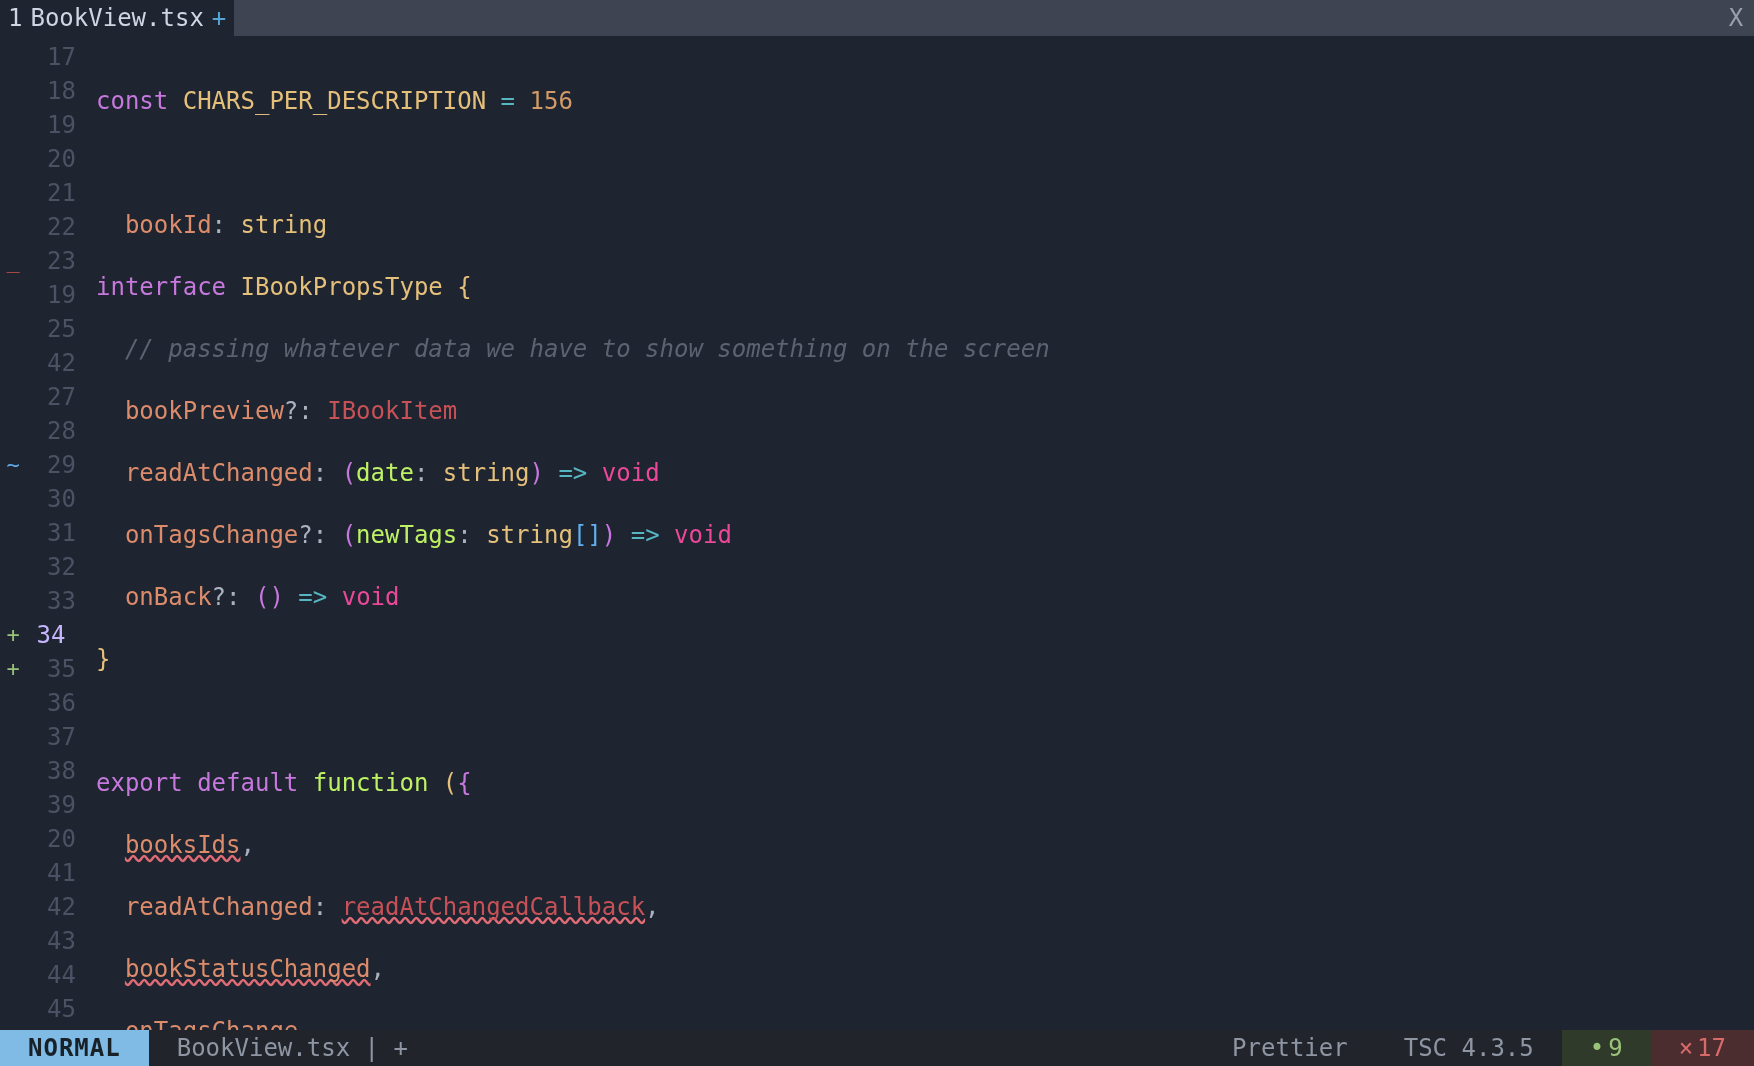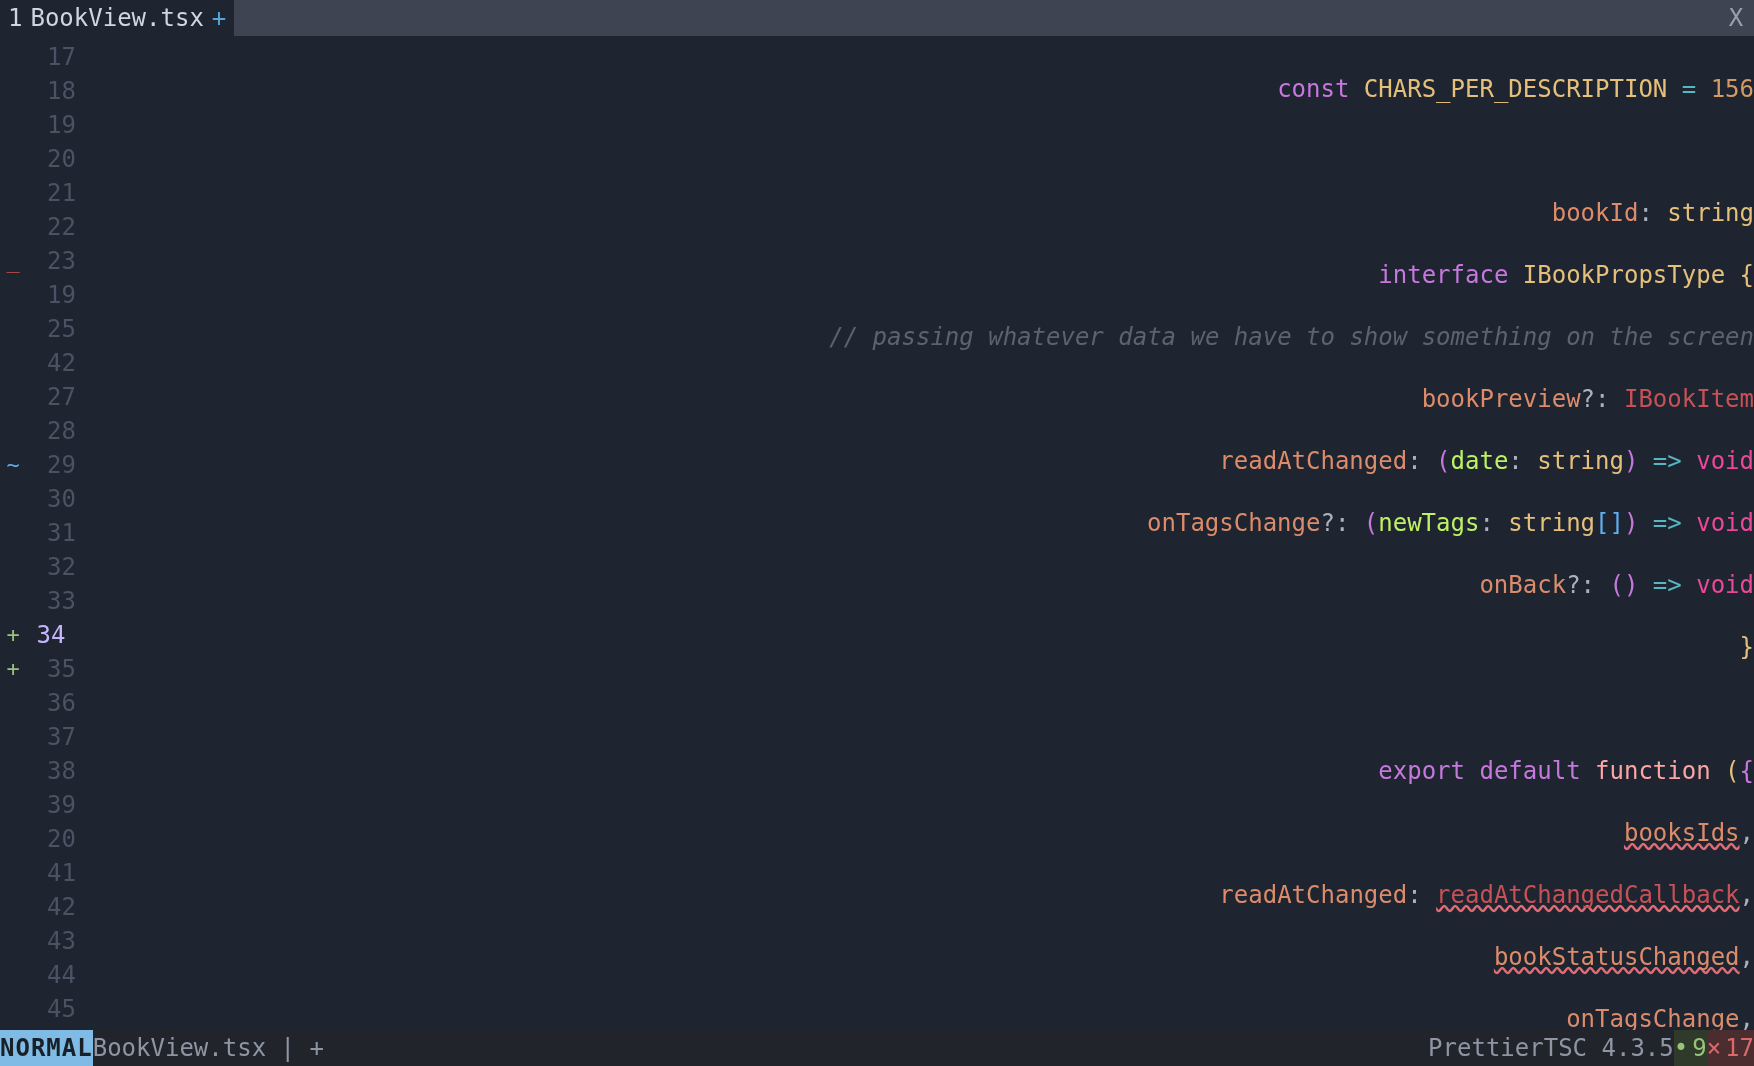--- a/index.html
+++ b/index.html
@@ -58,36 +58,35 @@
   .gutter {
     width: 56px;
     display: flex;
     flex-direction: column;
     padding-top: 4px;
     text-align: right;
     color: #4b5263;
   }
   .code {
     flex: 1;
-    padding-top: 8px;
+    padding-top: 20px;
     padding-left: 14px;
     white-space: pre;
-    text-align: right;
   }
   .row { height: 34px; line-height: 34px; }
   .sign { height: 34px; line-height: 34px; text-align: center; font-size: 22px; }
   .ln   { height: 34px; line-height: 34px; padding-right: 6px; }
   .ln.cur { color: #c4b5fd; text-align: center; }
   .s-del  { color: #be5046; }
   .s-mod  { color: #61afef; }
   .s-add  { color: #98c379; }
 
   
   .kw    { color: #c678dd; }  
-  .kw2   { color: #fca5a5; }  
+  .kw2   { color: #bef264; }  
   .ident { color: #e5c07b; }  
   .type  { color: #c65156; }  
   .prop  { color: #dc8c6b; }  
   .param { color: #bef264; }  
   .str   { color: #e5c07b; }  
   .num   { color: #d19a66; }  
   .op    { color: #56b6c2; }  
   .punct { color: #abb2bf; }  
   .builtin { color: #ec4899; }
   .comment { color: #5c6370; font-style: italic; }  
@@ -100,21 +99,21 @@
     height: 36px;
     display: flex;
     align-items: stretch;
     background: #21252b;
     color: #717784;
     font-size: 24px;
   }
   .statusline > div {
     display: flex;
     align-items: center;
-    padding: 0 0;
+    padding: 0 28px;
   }
   .mode {
     background: #7fbbe4;
     color: #182028;
     font-weight: 600;
     letter-spacing: 1px;
   }
   .filebox { color: #8e95a3; }
   .spacer { flex: 1; }
   .seg { color: #8e95a3; }

